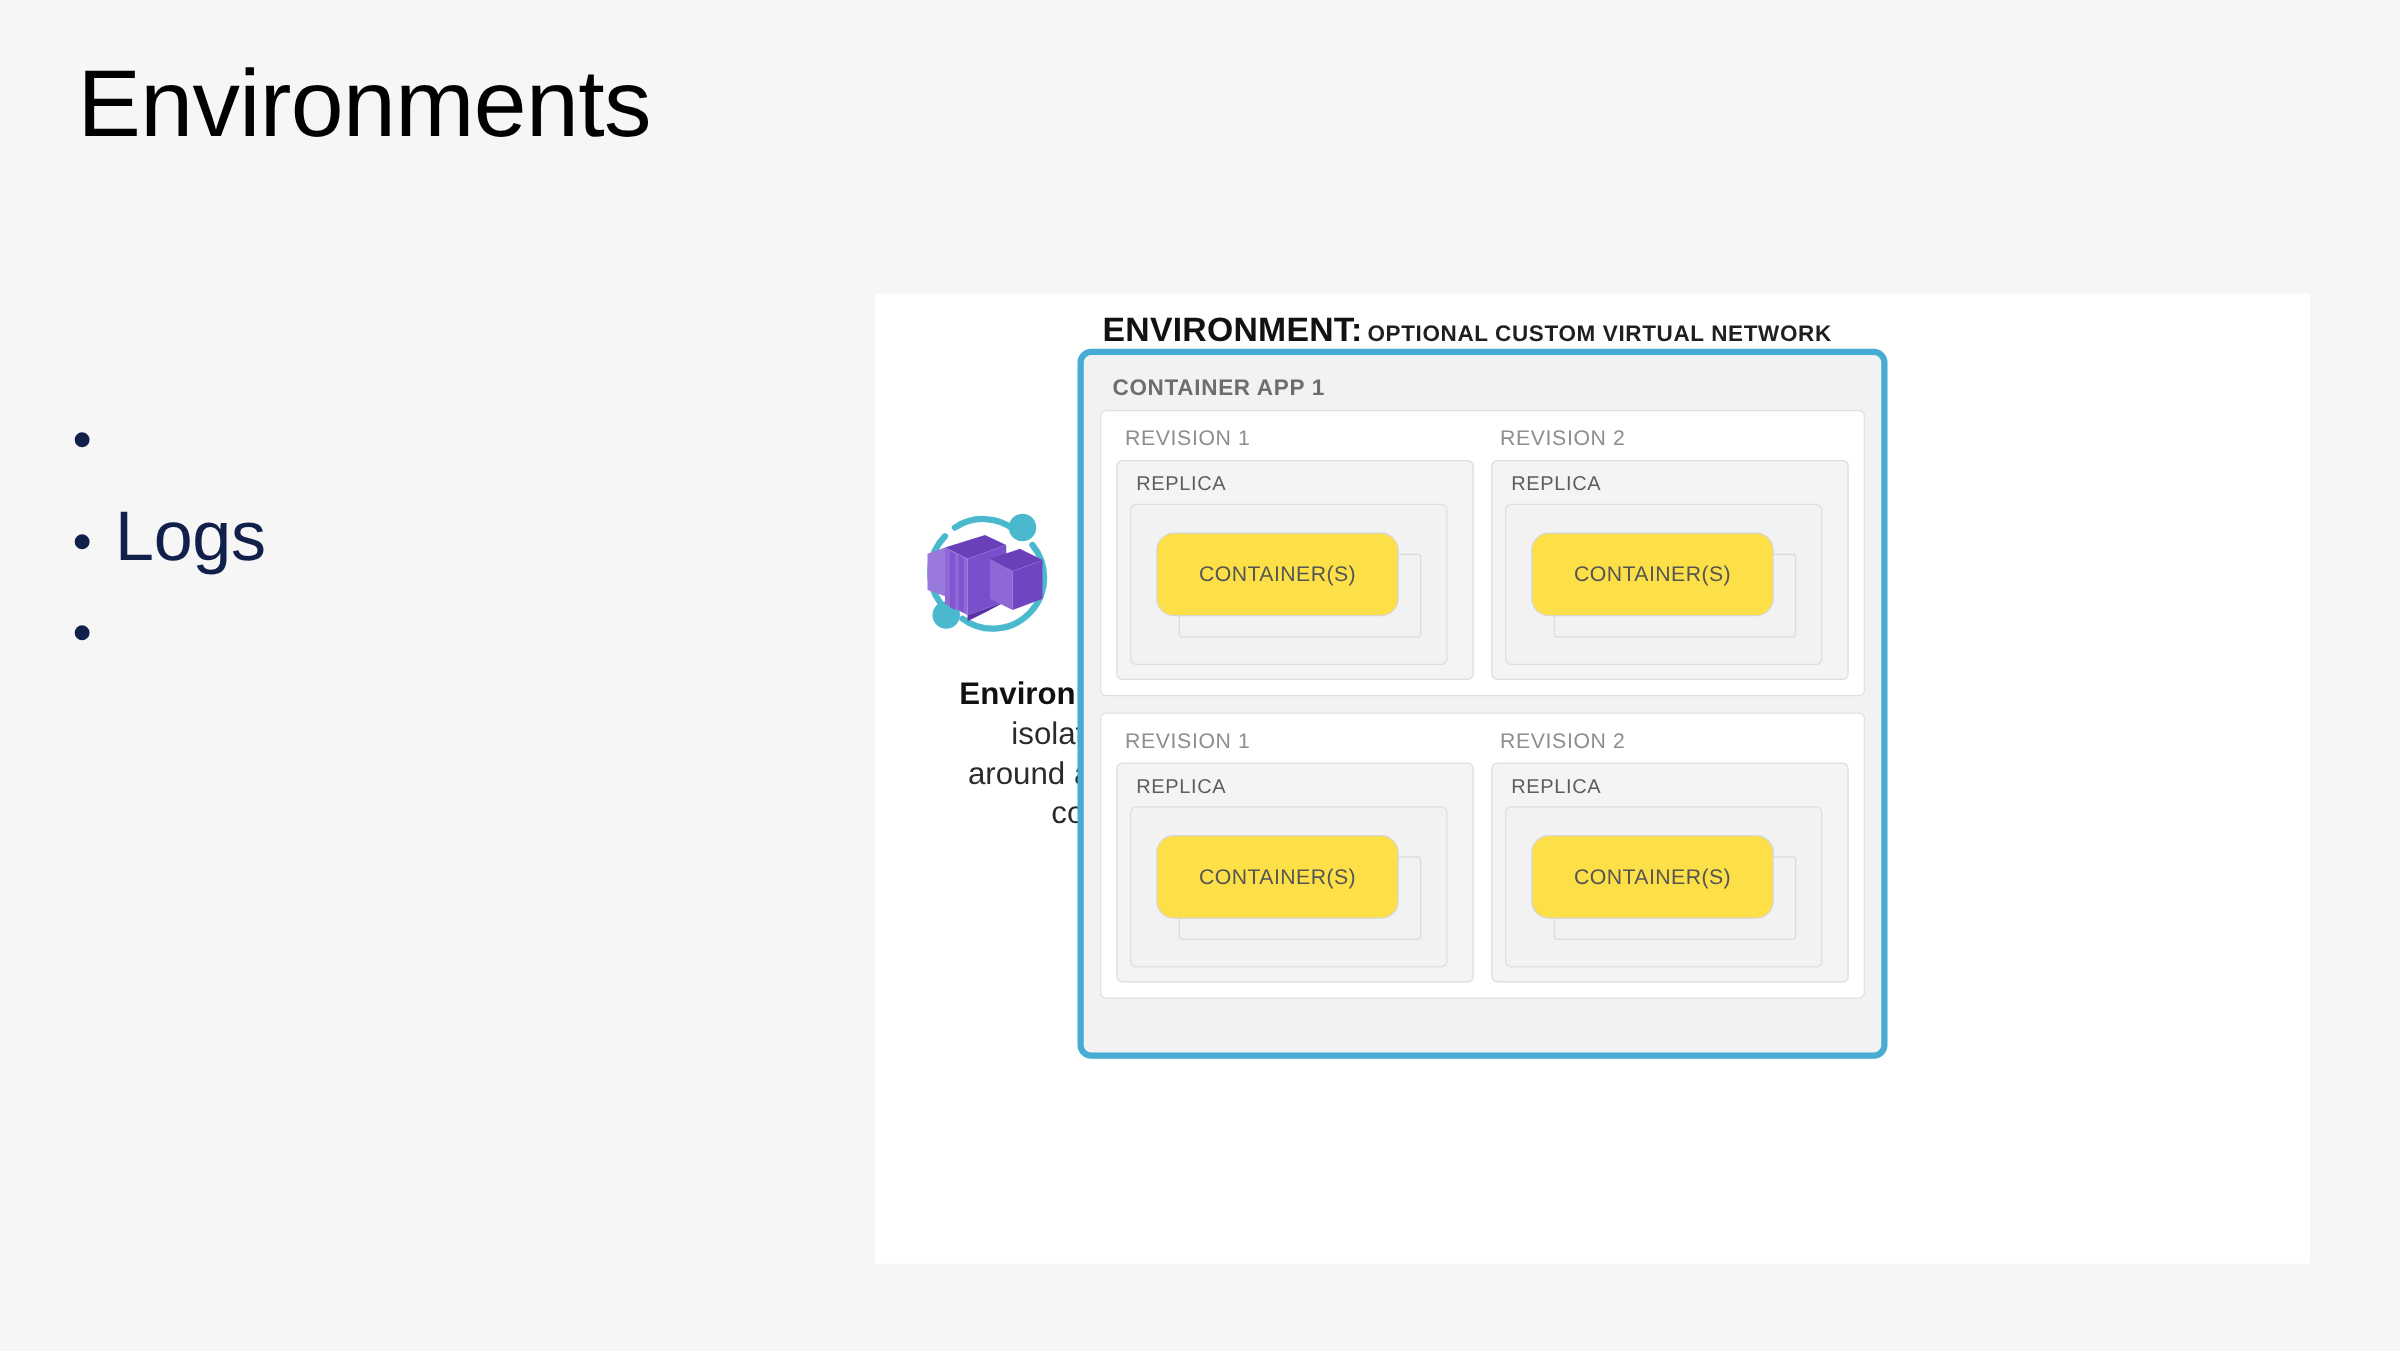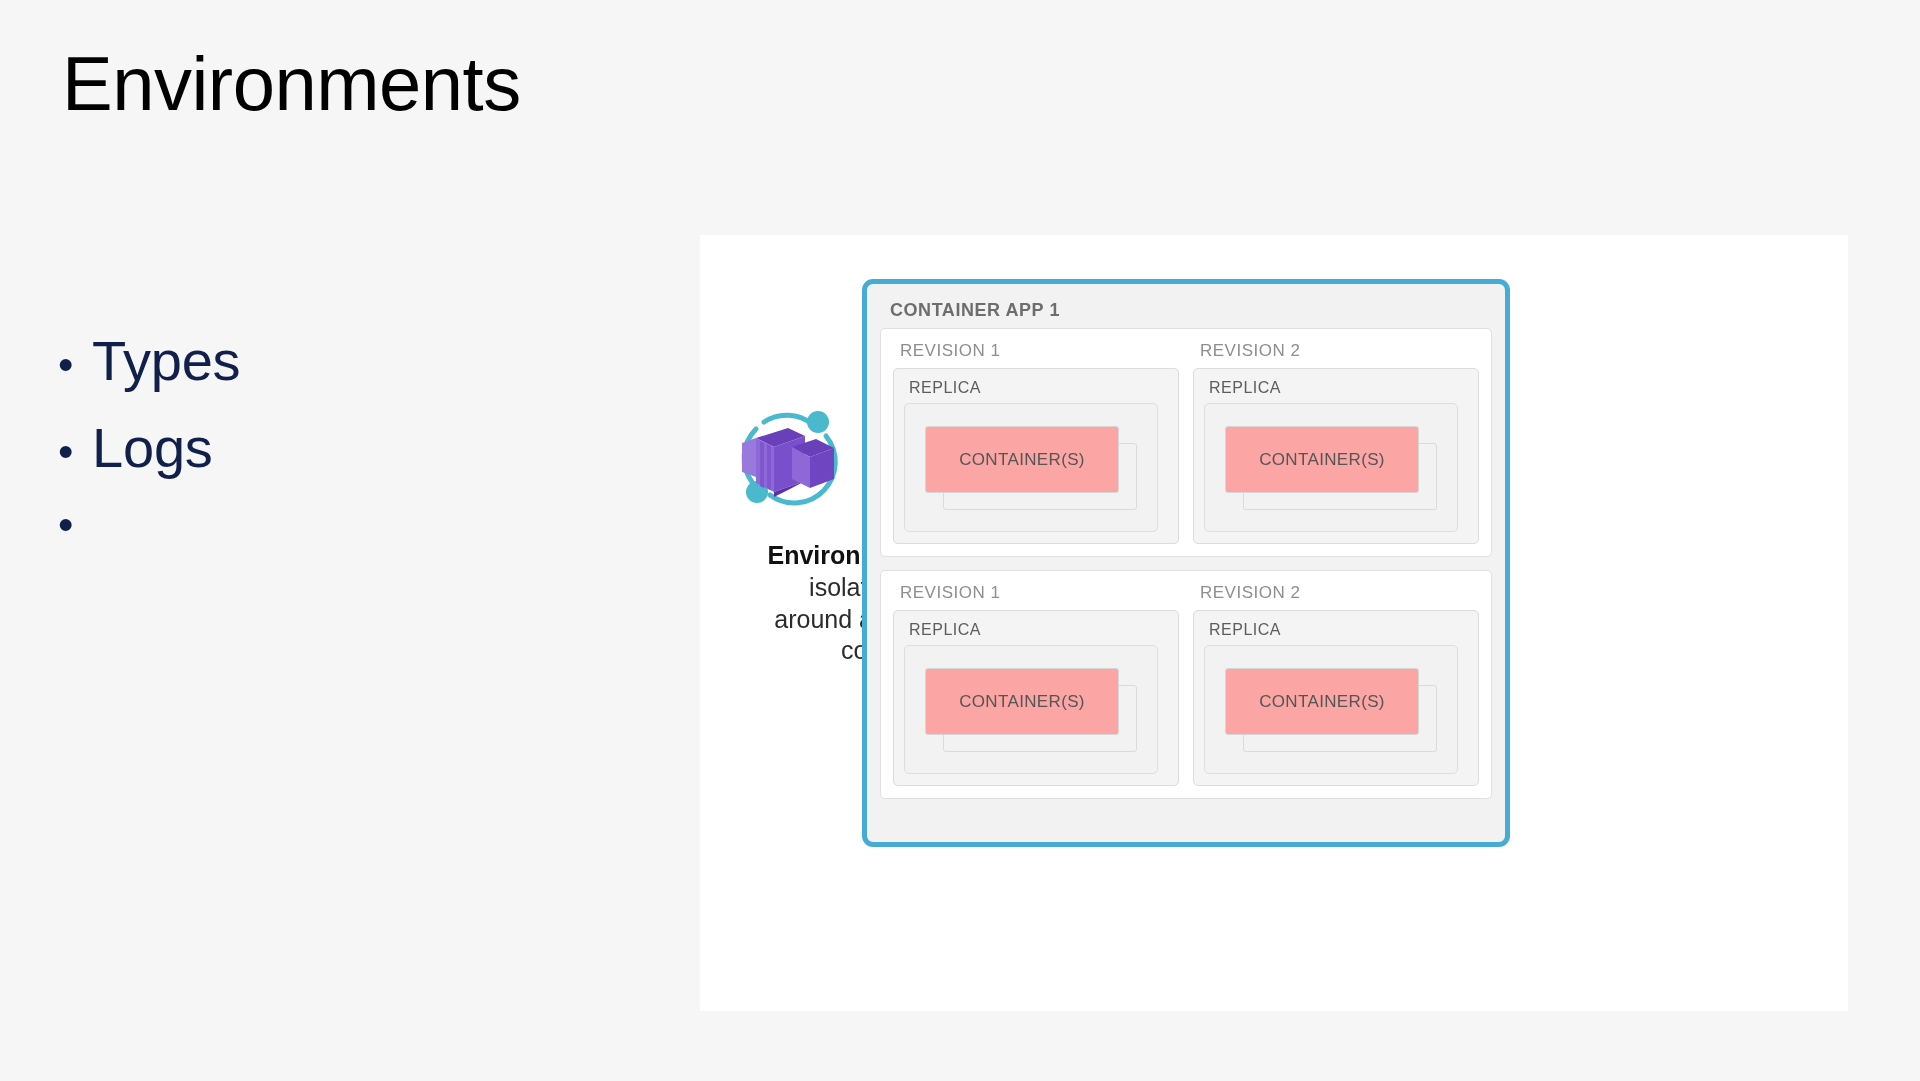--- a/index.html
+++ b/index.html
@@ -212,23 +212,23 @@
     border: 1px solid #dadada;
     border-radius: 3px;
   }
 
   .ctn-front {
     position: absolute;
     left: 0;
     top: 0;
     right: 18px;
     bottom: 17px;
-    background: #fca5a5;
+    background: #fde047;
     border: 1px solid #d6d6d6;
-    border-radius: 3px;
+    border-radius: 14px;
     display: flex;
     align-items: center;
     justify-content: center;
   }
 
   .ctn-label {
     font-size: 17px;
     font-weight: 400;
     color: #555555;
     letter-spacing: 0.35px;
@@ -236,21 +236,20 @@
   }
 </style>
 </head>
 <body>
 
 <div class="slide-title">Environments</div>
 
 <ul class="bullet-list">
   <li class="bullet-row">
     <span class="bullet-dot">•</span>
-    <span class="bullet-label">Types</span>
   </li>
   <li class="bullet-row">
     <span class="bullet-dot">•</span>
     <span class="bullet-label">Logs</span>
   </li>
   <li class="bullet-row">
     <span class="bullet-dot">•</span>
   </li>
 </ul>
 
@@ -284,20 +283,23 @@
         <polygon points="62,47 80,57 80,88 62,79" fill="#8f68d8"></polygon>
 
         <polygon points="80,57 104,48 104,79 80,88" fill="#6f45c2"></polygon>
       </svg>
     </div>
     <div class="caption">
       <b>Environments</b><span> are an isolation boundary around a collection of container apps.</span>
     </div>
   </div>
 
+  <div class="env-heading">
+    <span class="strong">ENVIRONMENT:</span><span class="sub">OPTIONAL CUSTOM VIRTUAL NETWORK</span>
+  </div>
 
   <div class="env-box">
 
     <div class="app-block first">
       <div class="app-label">CONTAINER APP 1</div>
       <div class="app-body">
 
         <div class="revision">
           <div class="rev-label">REVISION 1</div>
           <div class="rev-body">

